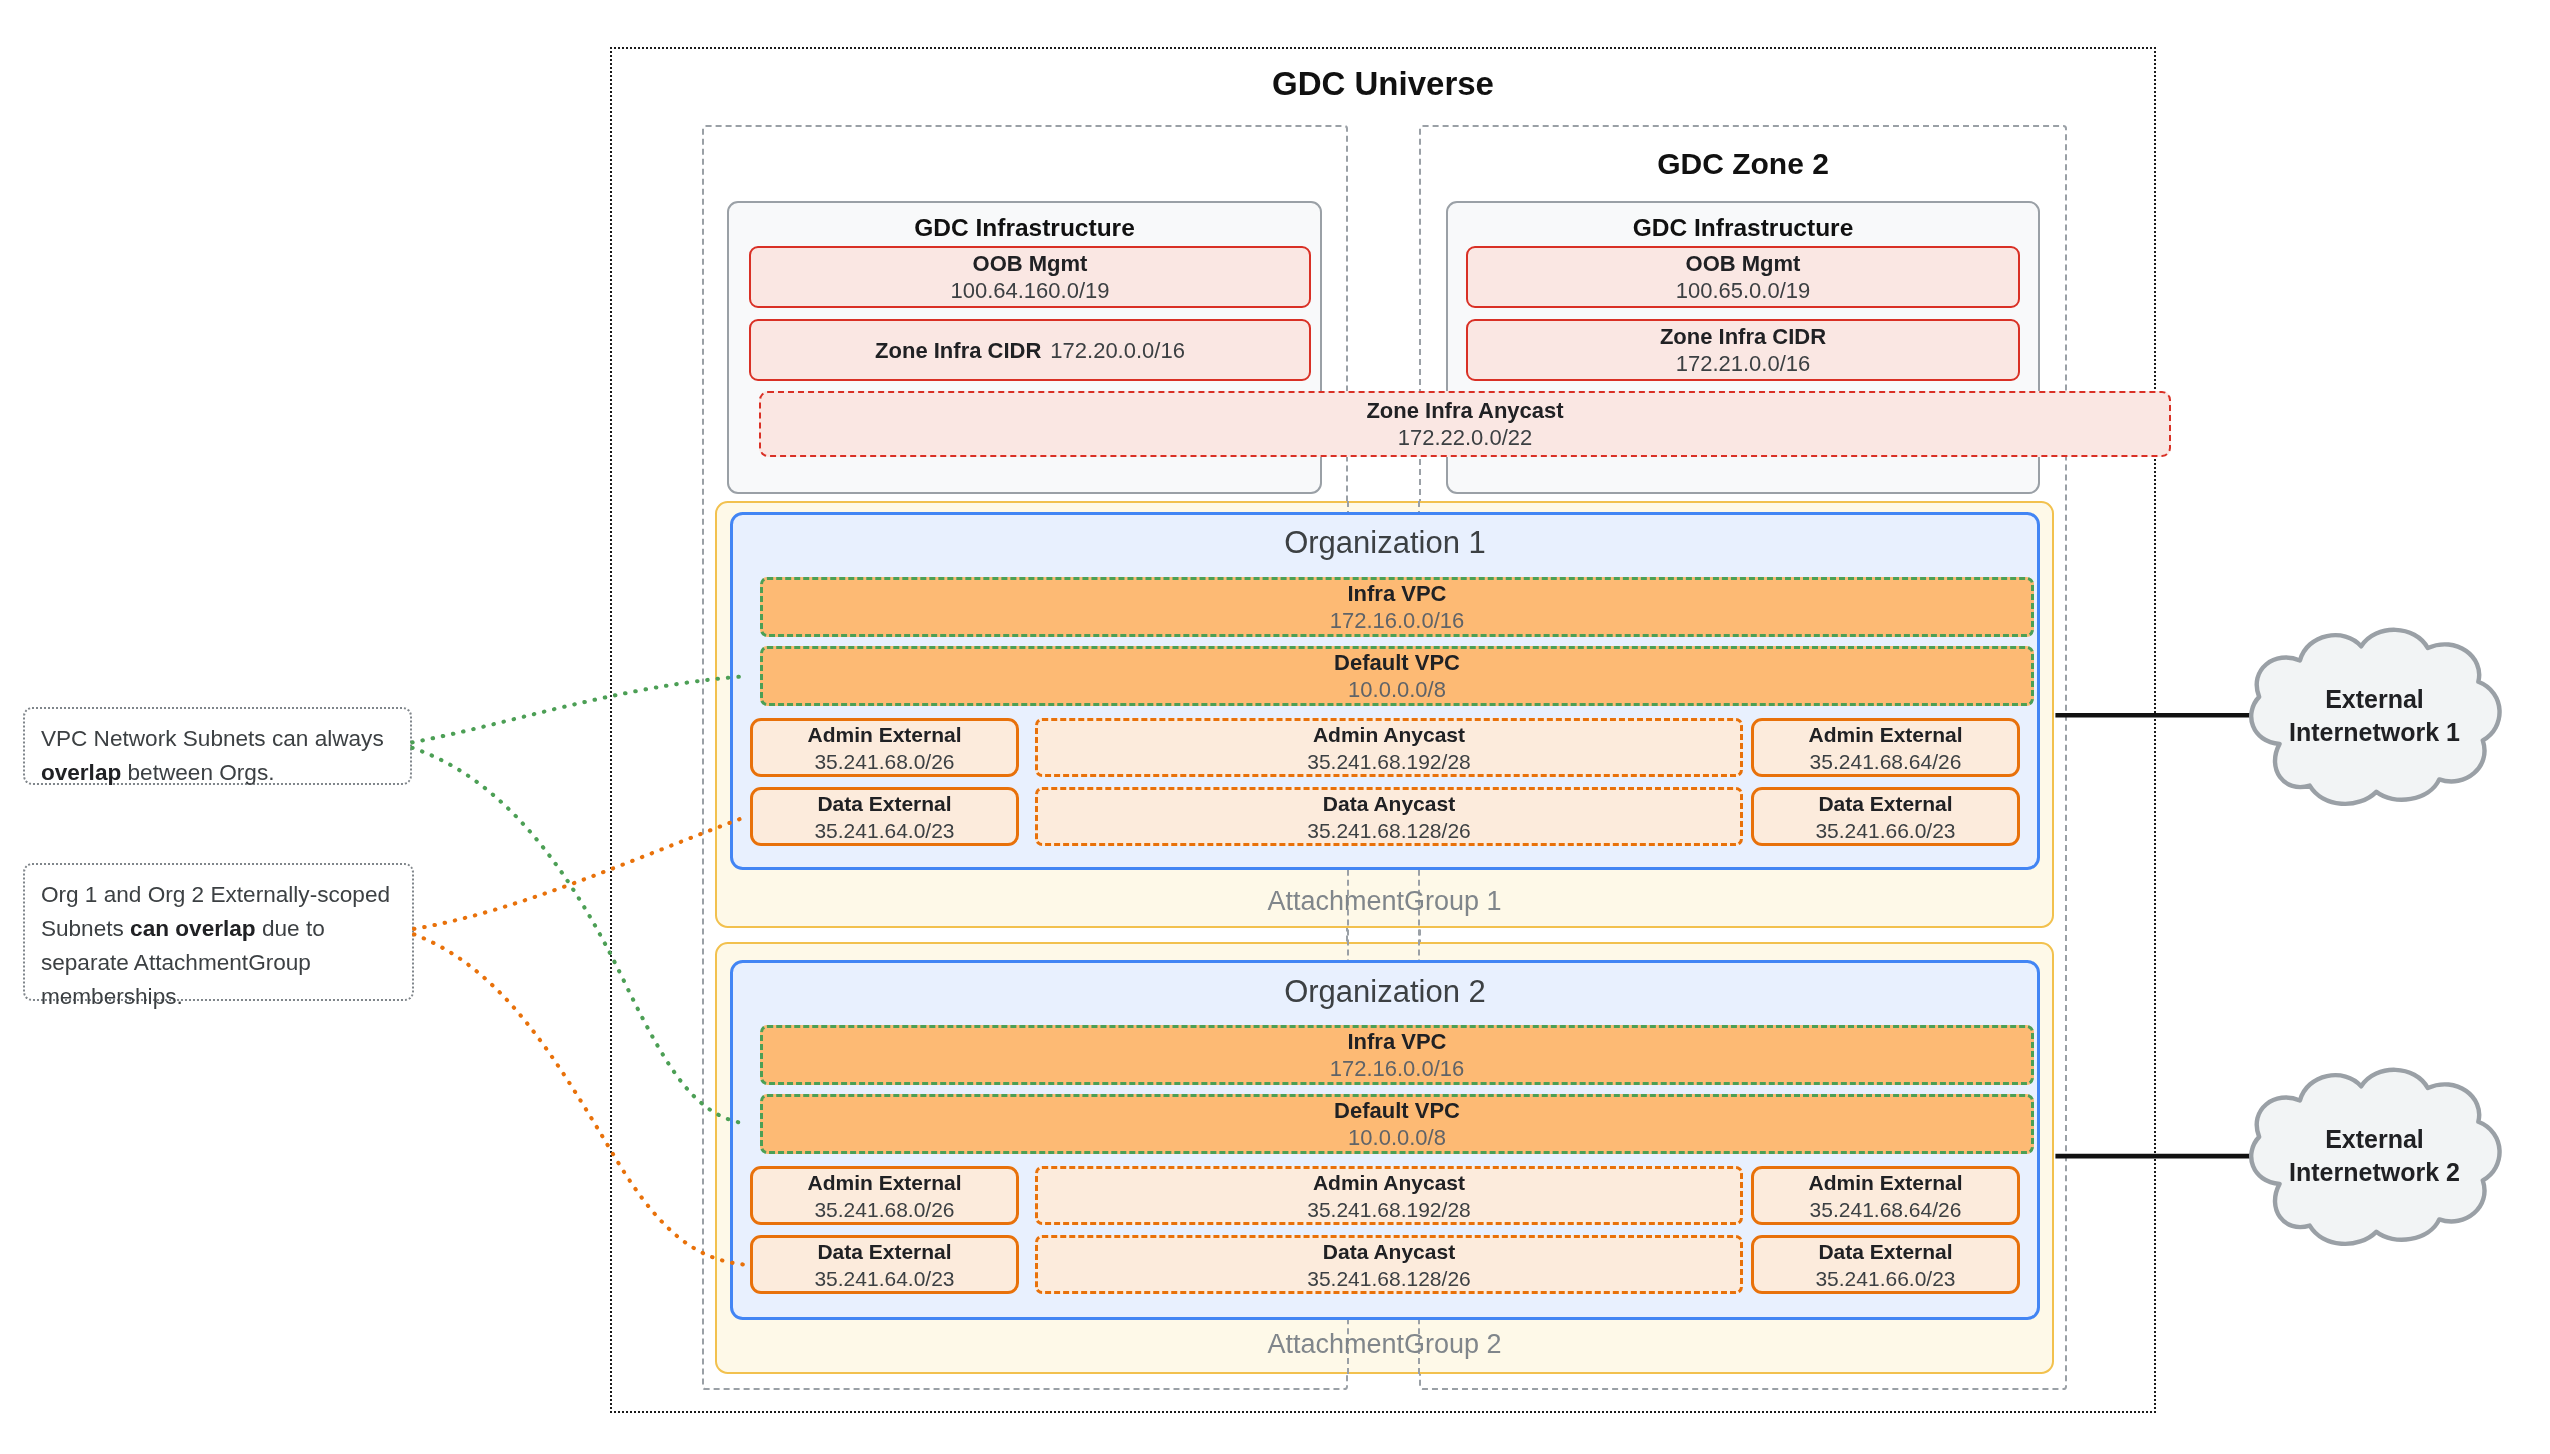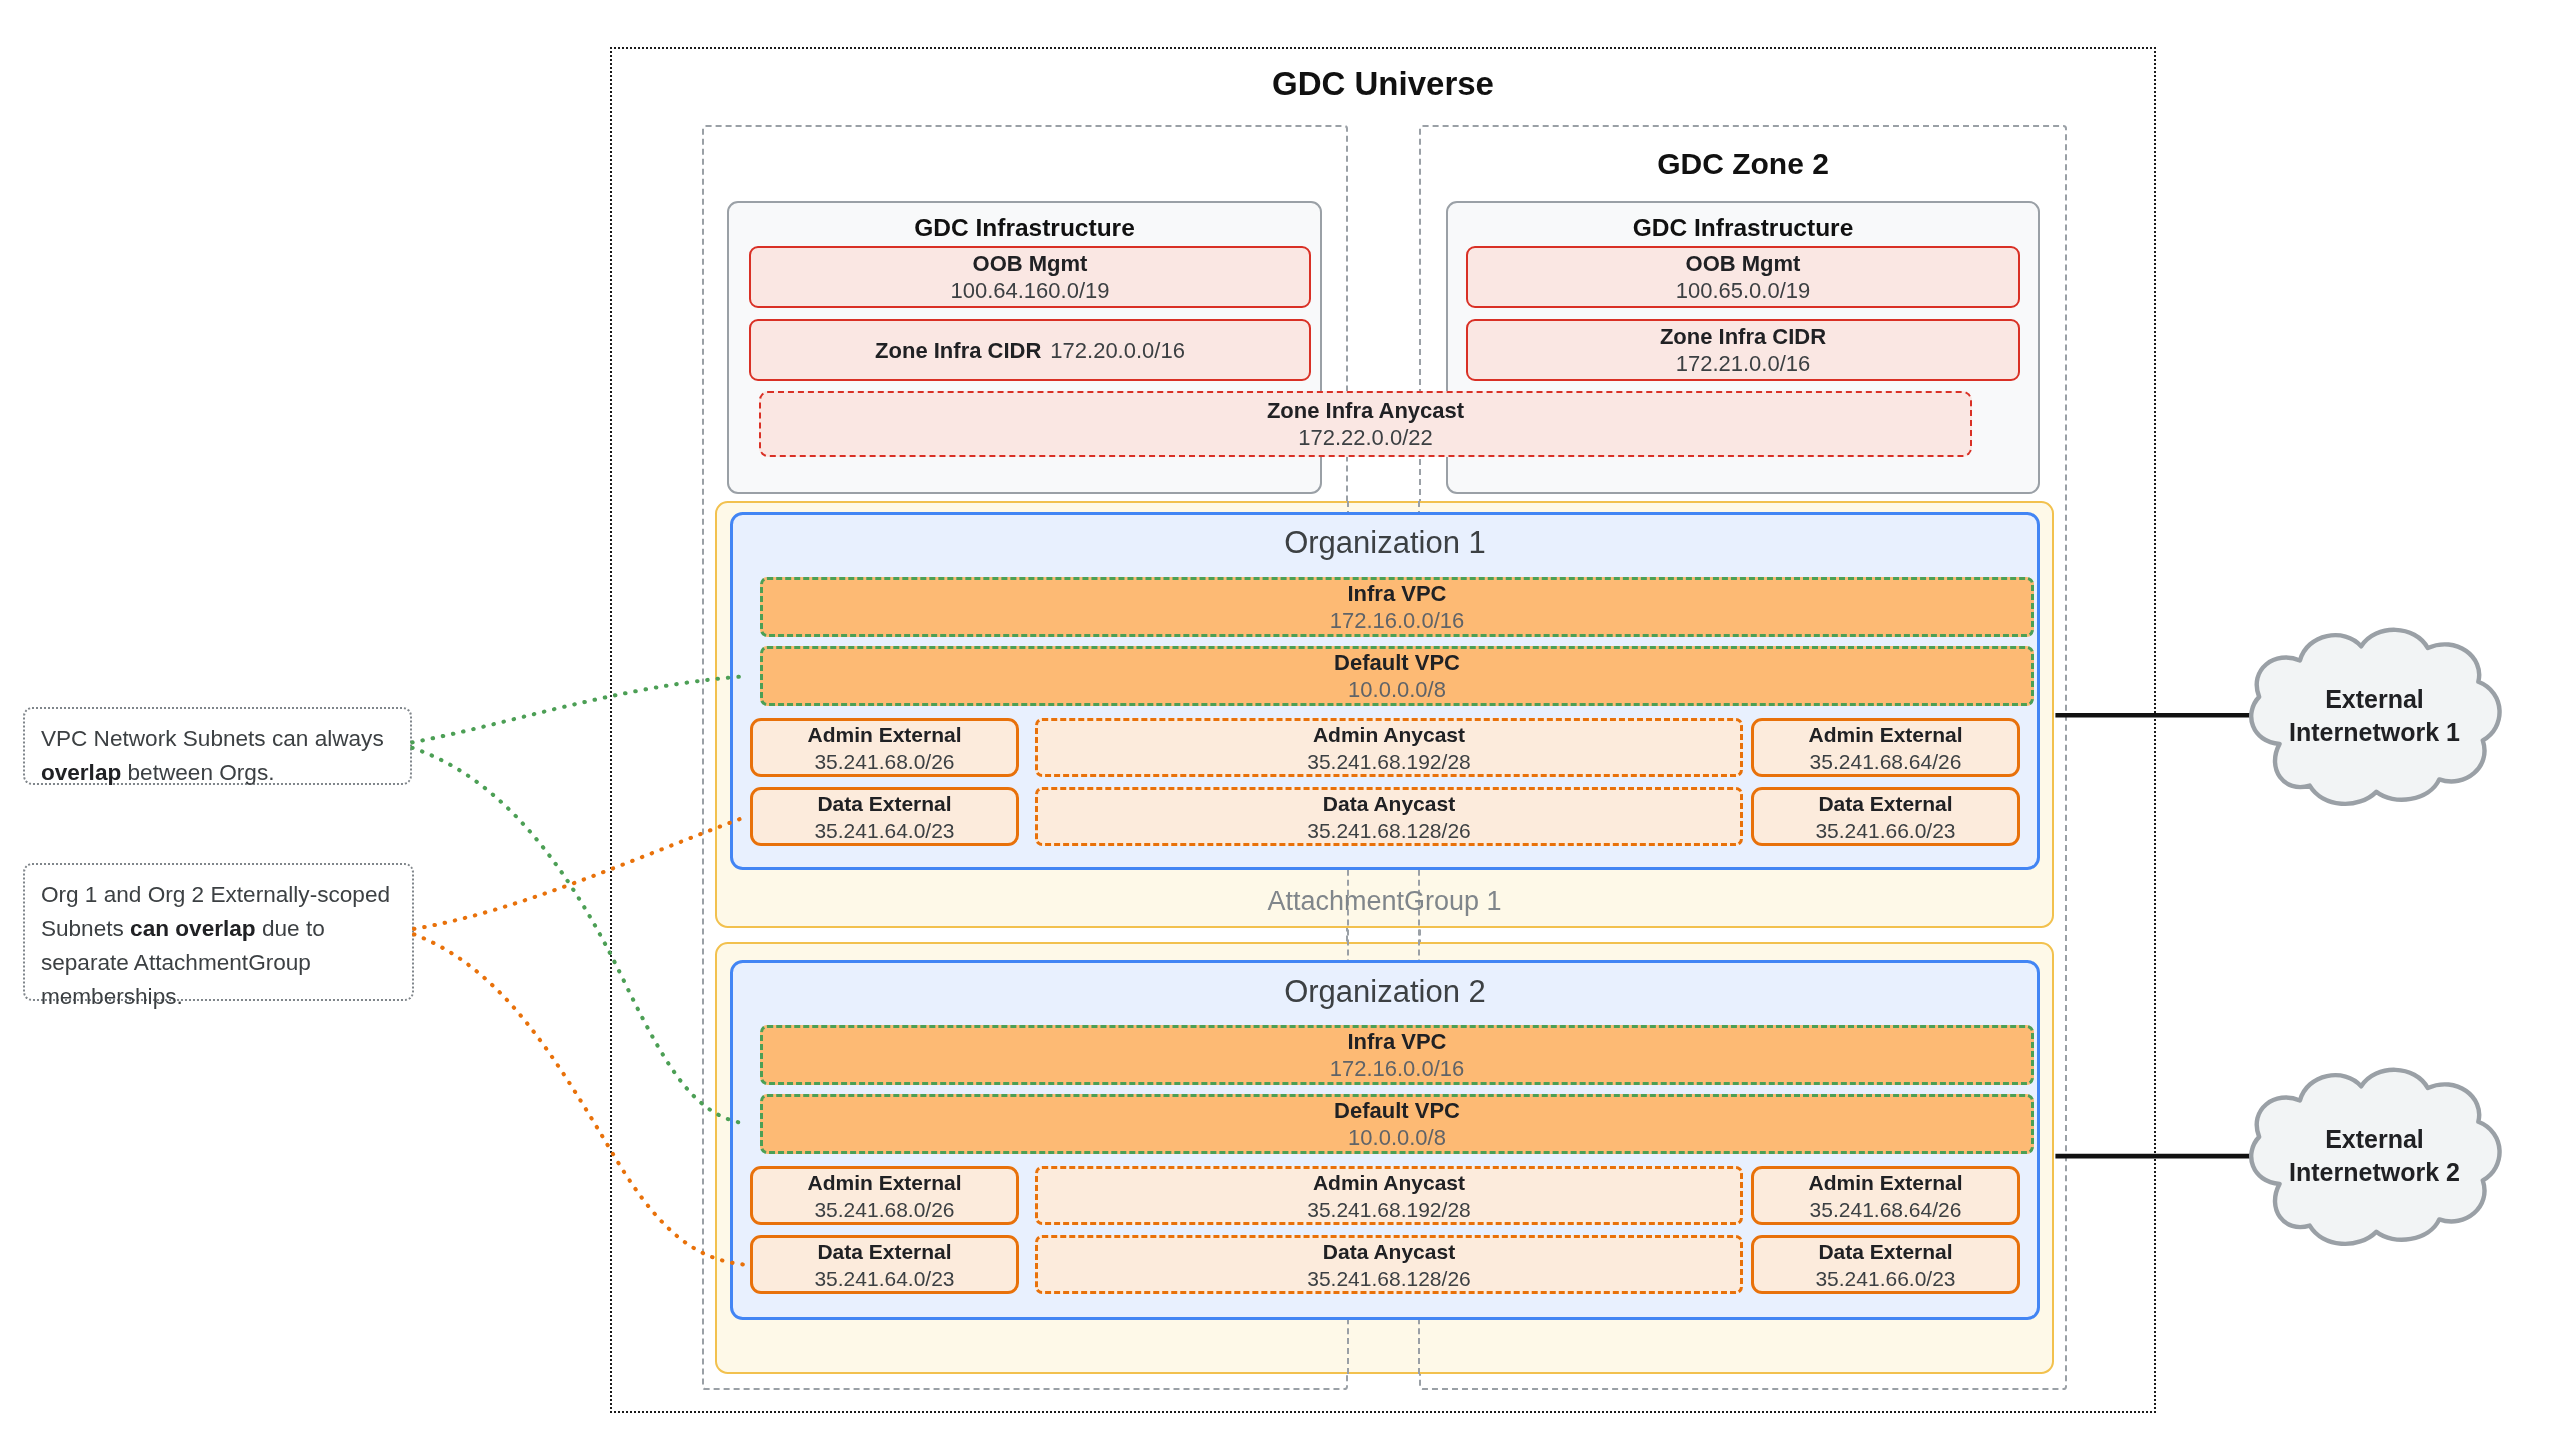--- a/index.html
+++ b/index.html
@@ -80,21 +80,21 @@
   <div class="abs infra-title" style="left:1446px;top:214px;width:594px;">GDC Infrastructure</div>
   <div class="abs redbox cell" style="left:1466px;top:246px;width:554px;height:62px;">
     <span class="lbl">OOB Mgmt</span>
     <span class="val">100.65.0.0/19</span>
   </div>
   <div class="abs redbox cell" style="left:1466px;top:319px;width:554px;height:62px;">
     <span class="lbl">Zone Infra CIDR</span>
     <span class="val">172.21.0.0/16</span>
   </div>
 
-  <div class="abs redbox dash cell" style="left:759px;top:391px;width:1213px;height:66px;">
+  <div class="abs redbox dash cell" style="left:759px;top:391px;width:1412px;height:66px;">
     <span class="lbl">Zone Infra Anycast</span>
     <span class="val">172.22.0.0/22</span>
   </div>
 
   <div class="abs agroup" style="left:715px;top:501px;width:1339px;height:427px;"></div>
   <div class="abs ag-label" style="left:715px;top:886px;width:1339px;">AttachmentGroup 1</div>
 
   <div class="abs org" style="left:730px;top:512px;width:1310px;height:358px;"></div>
   <div class="abs org-title" style="left:730px;top:525px;width:1310px;">Organization 1</div>
 
@@ -127,20 +127,21 @@
   <div class="abs orangebox dash cell" style="left:1035px;top:787px;width:708px;height:59px;">
     <span class="lbl small">Data Anycast</span>
     <span class="val small">35.241.68.128/26</span>
   </div>
   <div class="abs orangebox cell" style="left:1751px;top:787px;width:269px;height:59px;">
     <span class="lbl small">Data External</span>
     <span class="val small">35.241.66.0/23</span>
   </div>
 
   <div class="abs agroup" style="left:715px;top:942px;width:1339px;height:432px;"></div>
+  <div class="abs ag-label" style="left:715px;top:1329px;width:1339px;">AttachmentGroup 2</div>
 
   <div class="abs org" style="left:730px;top:960px;width:1310px;height:360px;"></div>
   <div class="abs org-title" style="left:730px;top:974px;width:1310px;">Organization 2</div>
 
   <div class="abs greenbox cell" style="left:748px;top:1025px;width:1274px;height:60px;">
     <span class="lbl">Infra VPC</span>
     <span class="val gray">172.16.0.0/16</span>
   </div>
   <div class="abs greenbox cell" style="left:748px;top:1094px;width:1274px;height:60px;">
     <span class="lbl">Default VPC</span>

